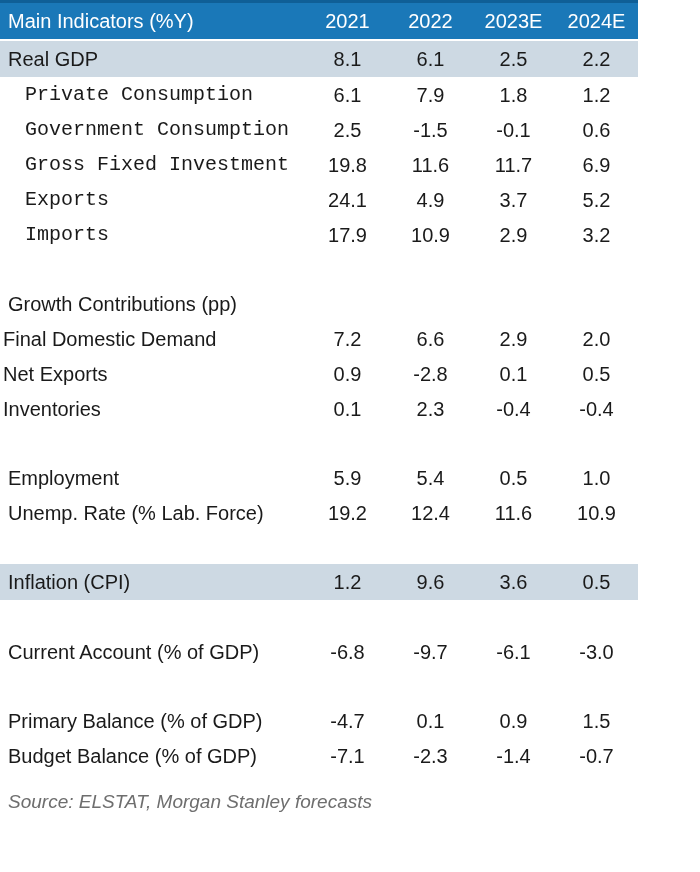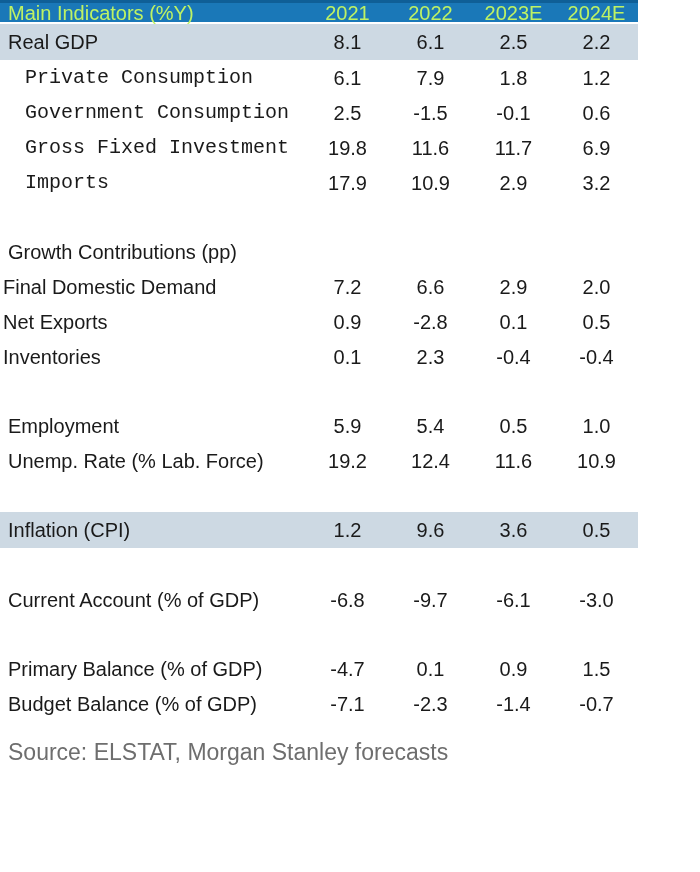--- a/index.html
+++ b/index.html
@@ -13,33 +13,33 @@
   }
   .tbl{width:638px;}
   .row{
     display:flex;align-items:center;
     height:35px;font-size:20px;line-height:1;
   }
   .row.highlight{background:#cdd9e3;height:36px;}
   .row.gap{margin-top:34px;}
   .header-row{
     display:flex;align-items:center;
-    height:24px;box-sizing:border-box;
+    height:41px;box-sizing:border-box;
     background:#1a78b8;
     border-top:3px solid #0f5f97;
     border-bottom:2px solid #ffffff;
-    color:#bef264;font-size:20px;line-height:1;
+    color:#ffffff;font-size:20px;line-height:1;
   }
   .cell-label{flex:1;padding-left:8px;white-space:nowrap;}
   .cell-num{width:83px;text-align:center;white-space:nowrap;}
   .ind-1{padding-left:3px;}
   .ind-2{padding-left:25px;font-family:Liberation Mono, monospace;}
   .source{
     margin-top:18px;padding-left:8px;
-    color:#6e6e6e;font-size:23px;
+    color:#6e6e6e;font-size:19px;font-style:italic;
   }
 </style>
 </head>
 <body>
 
 <div class="page">
 
   <div class="tbl">
 
     <div class="header-row">
@@ -71,20 +71,27 @@
           <div class="cell-num">-1.5</div>
           <div class="cell-num">-0.1</div>
           <div class="cell-num">0.6</div>
         </div>
         <div class="row">
           <div class="cell-label ind-2">Gross Fixed Investment</div>
           <div class="cell-num">19.8</div>
           <div class="cell-num">11.6</div>
           <div class="cell-num">11.7</div>
           <div class="cell-num">6.9</div>
+        </div>
+        <div class="row">
+          <div class="cell-label ind-2">Exports</div>
+          <div class="cell-num">24.1</div>
+          <div class="cell-num">4.9</div>
+          <div class="cell-num">3.7</div>
+          <div class="cell-num">5.2</div>
         </div>
         <div class="row">
           <div class="cell-label ind-2">Imports</div>
           <div class="cell-num">17.9</div>
           <div class="cell-num">10.9</div>
           <div class="cell-num">2.9</div>
           <div class="cell-num">3.2</div>
         </div>
         <div class="row gap">
           <div class="cell-label">Growth Contributions (pp)</div>

